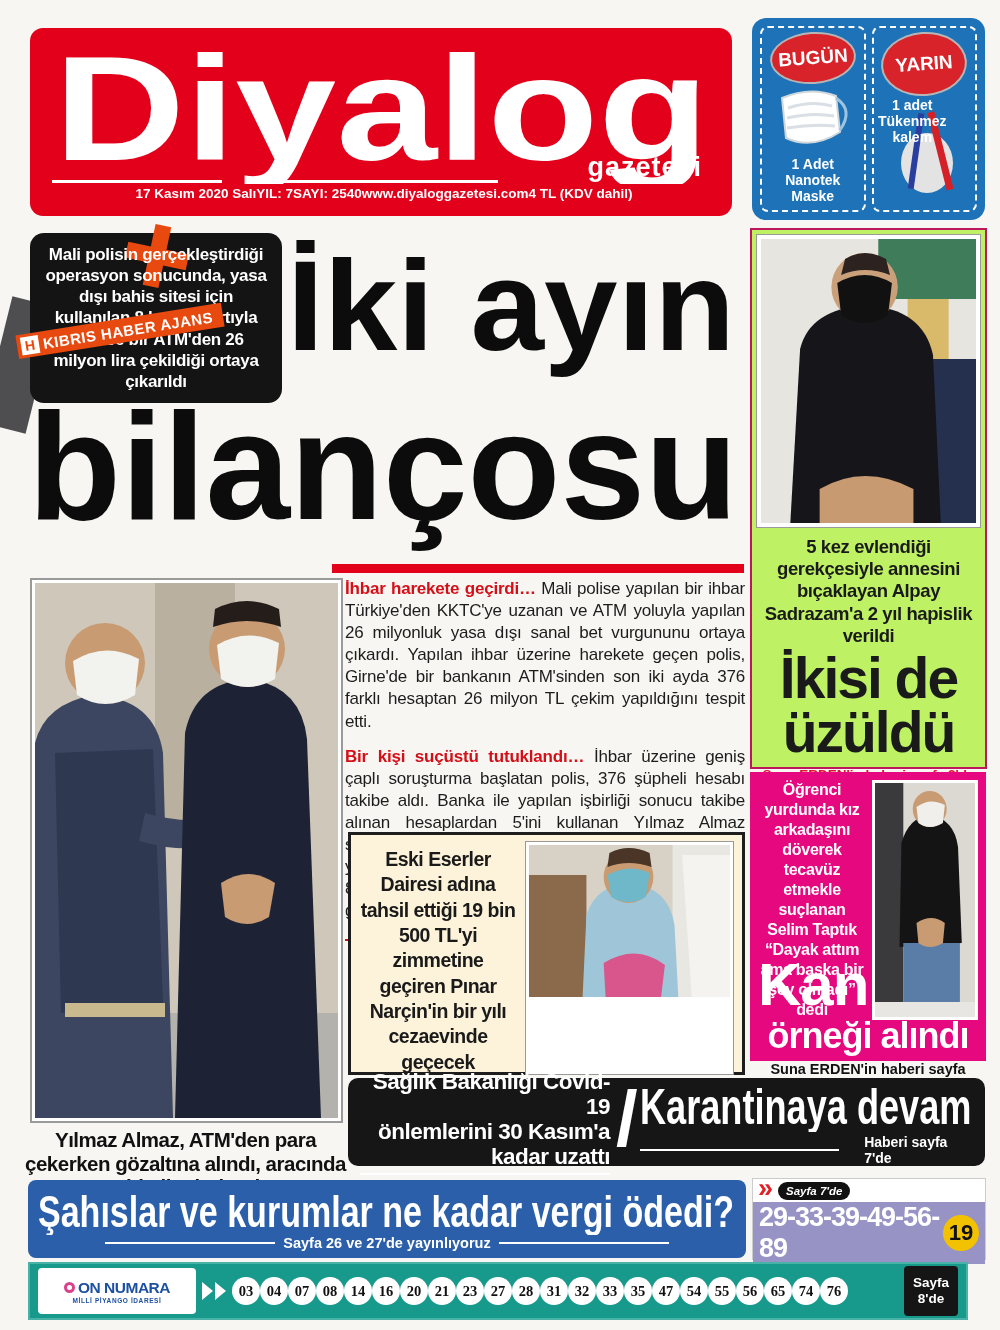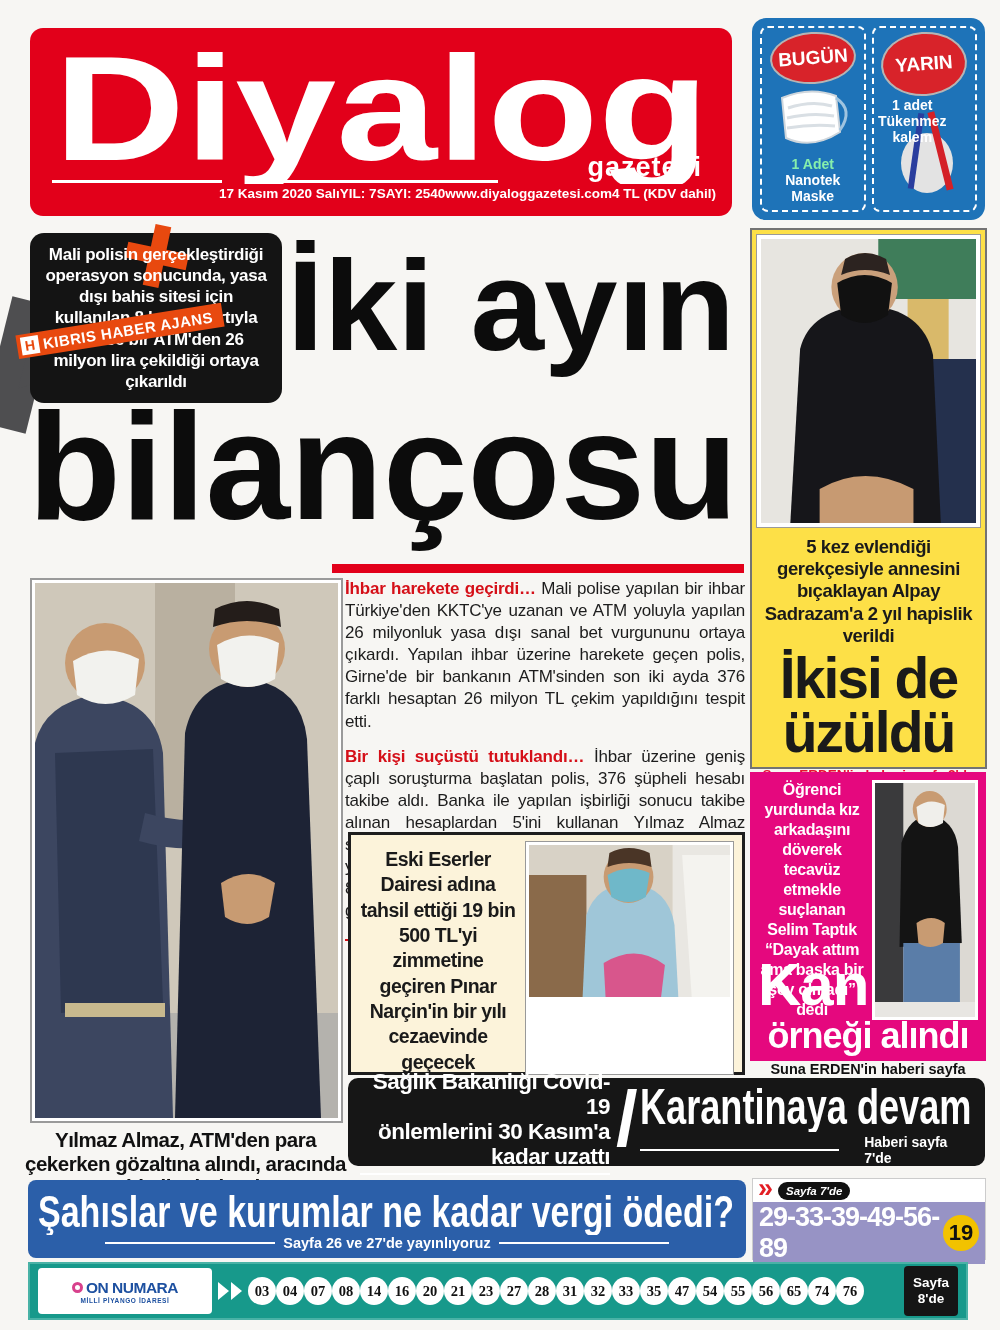--- a/index.html
+++ b/index.html
@@ -13,32 +13,32 @@
   .masthead { position:absolute; left:30px; top:28px; width:702px; height:188px;
     background:#e2001a; border-radius:13px; }
   .logo-svg { position:absolute; left:24px; top:6px; width:660px; height:150px; }
   .logo-svg text { fill:#fff; font-family:"Liberation Sans",sans-serif; font-weight:bold; }
   .m-line { position:absolute; height:3px; background:#fff; top:152px; }
   .m-line.l1 { left:22px; width:170px; }
   .m-line.l2 { left:250px; width:218px; }
   .gazetesi { position:absolute; right:30px; top:124px; color:#fff; font-weight:bold;
     font-size:27px; letter-spacing:1px; }
   .masthead-info { position:absolute; left:22px; right:16px; top:158px; display:flex;
-    justify-content:flex-end; align-items:baseline; color:#fff; font-weight:bold;
+    justify-content:center; align-items:baseline; color:#fff; font-weight:bold;
     font-size:13.5px; }
   
   .promo { position:absolute; left:752px; top:18px; width:233px; height:202px;
     background:#1e73b8; border-radius:14px; display:flex; gap:6px; padding:8px; }
   .promo-col { flex:1; border:2px dashed #fff; border-radius:8px; position:relative;
     display:flex; flex-direction:column; align-items:center; padding-top:4px; }
   .badge { width:86px; height:64px; background:#d8232a; border-radius:50%;
     display:flex; align-items:center; justify-content:center; color:#fff;
     font-weight:bold; font-size:19px; border:2px solid #b5b5b5; transform:rotate(-4deg); }
   .promo-label { color:#fff; font-weight:bold; font-size:14px; text-align:center; line-height:1.15; }
-  .promo-qty { color:#86efac; font-weight:bold; font-size:14px; text-align:center; }
+  .promo-qty { color:#ffffff; font-weight:bold; font-size:14px; text-align:center; }
   .promo-art { flex:1; display:flex; align-items:center; justify-content:center; }
   .promo-col .wrap-label { margin-bottom:6px; }
   
   .kha-watermark { position:absolute; left:-4px; top:300px; width:46px; height:130px;
     background:#4e4e50; transform:rotate(14deg); z-index:0; }
   .kha-watermark:after { content:""; position:absolute; left:28px; top:18px; width:34px;
     height:60px; background:#4e4e50; transform:skewY(-30deg); }
   .lead-box { position:absolute; left:30px; top:233px; width:252px; height:170px;
     background:#141414; border-radius:14px; z-index:1; padding:18px 10px;
     display:flex; align-items:center; justify-content:center; }
@@ -52,21 +52,21 @@
   .stamp .h-badge { background:#fff; color:#e8490f; font-weight:bold; width:18px; height:18px;
     display:flex; align-items:center; justify-content:center; font-size:14px; }
   
   .headline1 { position:absolute; left:287px; top:226px; width:453px; height:160px; }
   .headline2 { position:absolute; left:28px; top:386px; width:716px; height:178px; }
   .headline1 text, .headline2 text { fill:#0c0c0c; font-family:"Liberation Sans",sans-serif;
     font-weight:bold; }
   .red-rule { position:absolute; left:332px; top:564px; width:412px; height:9px; background:#e2001a; }
   
   .right-story { position:absolute; left:750px; top:228px; width:237px; height:541px;
-    border:2px solid #737373; background:#fde047; display:flex; flex-direction:column; }
+    border:2px solid #be185d; background:#bef264; display:flex; flex-direction:column; }
   .right-photo { margin:4px; border:1px solid #9a9a9a; background:#fff; padding:4px; }
   .right-photo svg { display:block; width:100%; height:284px; }
   .right-intro { font-weight:bold; font-size:18.5px; line-height:1.2; text-align:center;
     padding:4px 6px 2px; letter-spacing:-0.4px; }
   .right-headline { text-align:center; font-weight:bold; font-size:57px; line-height:0.95;
     letter-spacing:-2px; margin-top:2px; }
   .right-byline { text-align:center; color:#e8112d; font-weight:bold; font-size:13.5px;
     margin-top:8px; }
   
   .article { position:absolute; left:345px; top:578px; width:400px; font-size:17px;
@@ -138,21 +138,21 @@
   .loto-pill { background:#111; color:#fff; font-size:11.5px; font-style:italic; font-weight:bold;
     border-radius:11px; padding:3px 8px; white-space:nowrap; }
   .loto-bottom { flex:1; background:#9793c5; display:flex; align-items:center; padding:0 6px; }
   .loto-numbers { color:#fff; font-weight:bold; font-size:27px; letter-spacing:-1px; flex:1; }
   .loto-bonus { width:36px; height:36px; background:#f2c200; border-radius:50%; display:flex;
     align-items:center; justify-content:center; color:#111; font-weight:bold; font-size:22px; }
   
   .numara-bar { position:absolute; left:28px; top:1262px; width:940px; height:58px;
     background:#17998b; display:flex; align-items:center; padding:0 8px; gap:6px;
     border:2px solid #49b2a6; }
-  .numara-brand { width:174px; height:46px; background:#fff; border-radius:4px;
+  .numara-brand { width:158px; height:46px; background:#fff; border-radius:4px;
     display:flex; flex-direction:column; align-items:center; justify-content:center; }
   .numara-brand .row { display:flex; align-items:center; gap:3px; }
   .brand-dot { width:11px; height:11px; border-radius:50%; border:3px solid #d8418c; }
   .brand-name { color:#1d50a0; font-weight:bold; font-size:15.5px; letter-spacing:-0.5px; }
   .brand-sub { color:#1d50a0; font-weight:bold; font-size:6.5px; letter-spacing:0.6px; }
   .numara-chevrons { display:flex; gap:2px; }
   .numara-chevrons i { width:0; height:0; border-top:9px solid transparent;
     border-bottom:9px solid transparent; border-left:11px solid #fff; display:block; }
   .balls { flex:1; display:flex; justify-content:flex-start; align-items:center; }
   .ball { width:28px; height:28px; background:#fff; border-radius:50%; display:flex;

